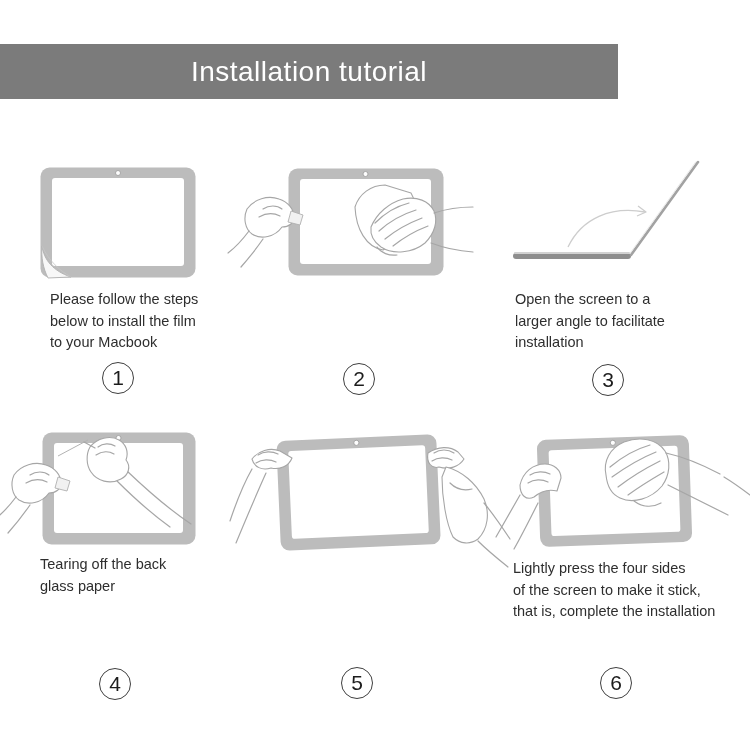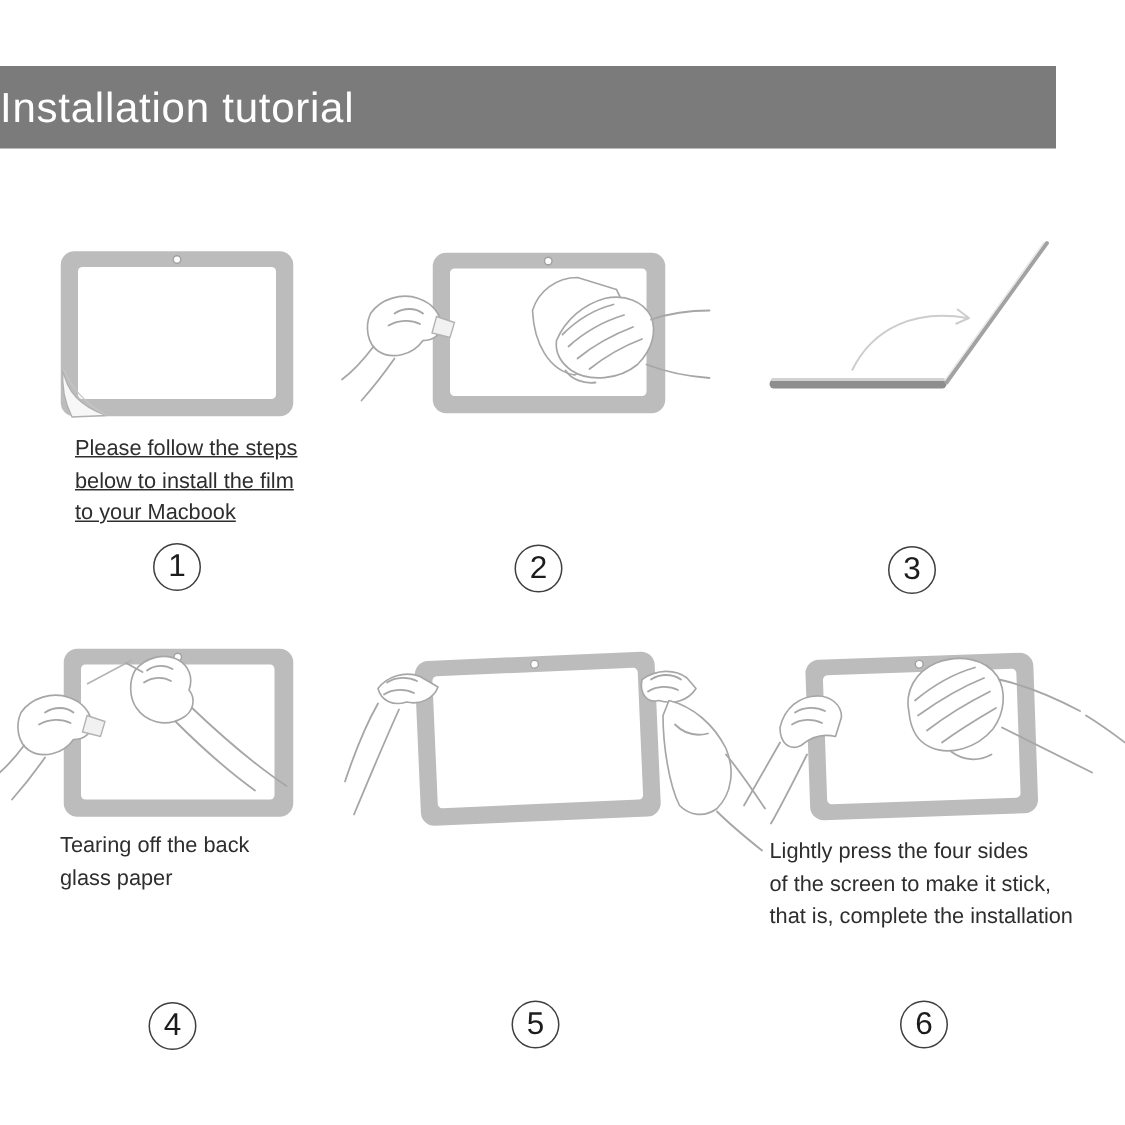--- a/index.html
+++ b/index.html
@@ -1,34 +1,34 @@
 <!DOCTYPE html>
 <html><head>
 <meta charset="utf-8">
 <style>
   html,body{margin:0;padding:0;}
   .page{position:relative;width:750px;height:750px;background:#ffffff;overflow:hidden;
         font-family:"Liberation Sans",sans-serif;}
-  .header{position:absolute;left:0;top:44px;width:704px;height:55px;background:#7b7b7b;
-          display:flex;align-items:center;justify-content:flex-start;}
+  .header{position:absolute;left:0;top:44px;width:618px;height:55px;background:#7b7b7b;
+          display:flex;align-items:center;justify-content:center;}
   .header span{color:#ffffff;font-size:28px;letter-spacing:0.5px;}
   .illus{position:absolute;overflow:visible;}
   .cap{position:absolute;margin:0;white-space:pre-line;font-size:14.5px;line-height:21.5px;
        color:#2e2e2e;}
   .badge{position:absolute;width:30px;height:30px;border:1.6px solid #3f3f3f;border-radius:50%;
          display:flex;align-items:center;justify-content:center;background:#fff;}
   .badge span{font-size:21px;color:#1c1c1c;}
   
   .s1i{left:40px;top:167px;width:156px;height:112px;}
   .s2i{left:225px;top:163px;width:250px;height:115px;}
   .s3i{left:505px;top:158px;width:200px;height:108px;}
   .s4i{left:0px;top:425px;width:250px;height:135px;}
   .s5i{left:250px;top:425px;width:250px;height:138px;}
   .s6i{left:500px;top:425px;width:250px;height:135px;}
-  .c1{left:50px;top:289px;width:200px;text-decoration:underline;}
+  .c1{left:50px;top:289px;width:200px;}
   .c2{left:283px;top:289px;width:200px;}
   .c3{left:515px;top:289px;width:210px;}
   .c4{left:40px;top:554px;width:200px;}
   .c5{left:267px;top:554px;width:220px;}
   .c6{left:513px;top:558px;width:236px;}
   .b1{left:102px;top:362px;}
   .b2{left:343px;top:363px;}
   .b3{left:592px;top:364px;}
   .b4{left:99px;top:668px;}
   .b5{left:341px;top:667px;}
@@ -86,20 +86,23 @@
     </div>
 
   <svg class="illus s3i" viewBox="0 0 200 108">
     <rect x="8" y="95" width="118" height="6" rx="3" fill="#8e8e8e"></rect>
     <rect x="9" y="94" width="116" height="2" rx="1" fill="#d2d2d2"></rect>
     <line x1="126" y1="97" x2="193" y2="4" stroke="#a2a2a2" stroke-width="2.6" stroke-linecap="round"></line>
     <line x1="124.5" y1="96" x2="191" y2="3.5" stroke="#e3e3e3" stroke-width="0.8"></line>
     <path d="M63,89 C77,60 106,48 140,54" fill="none" stroke="#cdcdcd" stroke-width="1.3"></path>
     <path d="M133,48 L141,54 L132,58" fill="none" stroke="#cdcdcd" stroke-width="1.3" stroke-linejoin="round"></path>
   </svg>
+  <p class="cap c3">Open the screen to a
+larger angle to facilitate
+installation</p>
   <div class="badge b3">
       <span>3</span>
     </div>
 
   <svg class="illus s4i" viewBox="0 0 250 135">
     <g>
       <rect x="42.5" y="7.5" width="153" height="112" rx="9" fill="#bcbcbc"></rect>
       <rect x="54" y="18" width="129" height="90" rx="3" fill="#ffffff"></rect>
       <circle cx="118.5" cy="13" r="2.5" fill="#fdfdfd" stroke="#a0a0a0" stroke-width="0.9"></circle>
     </g>

